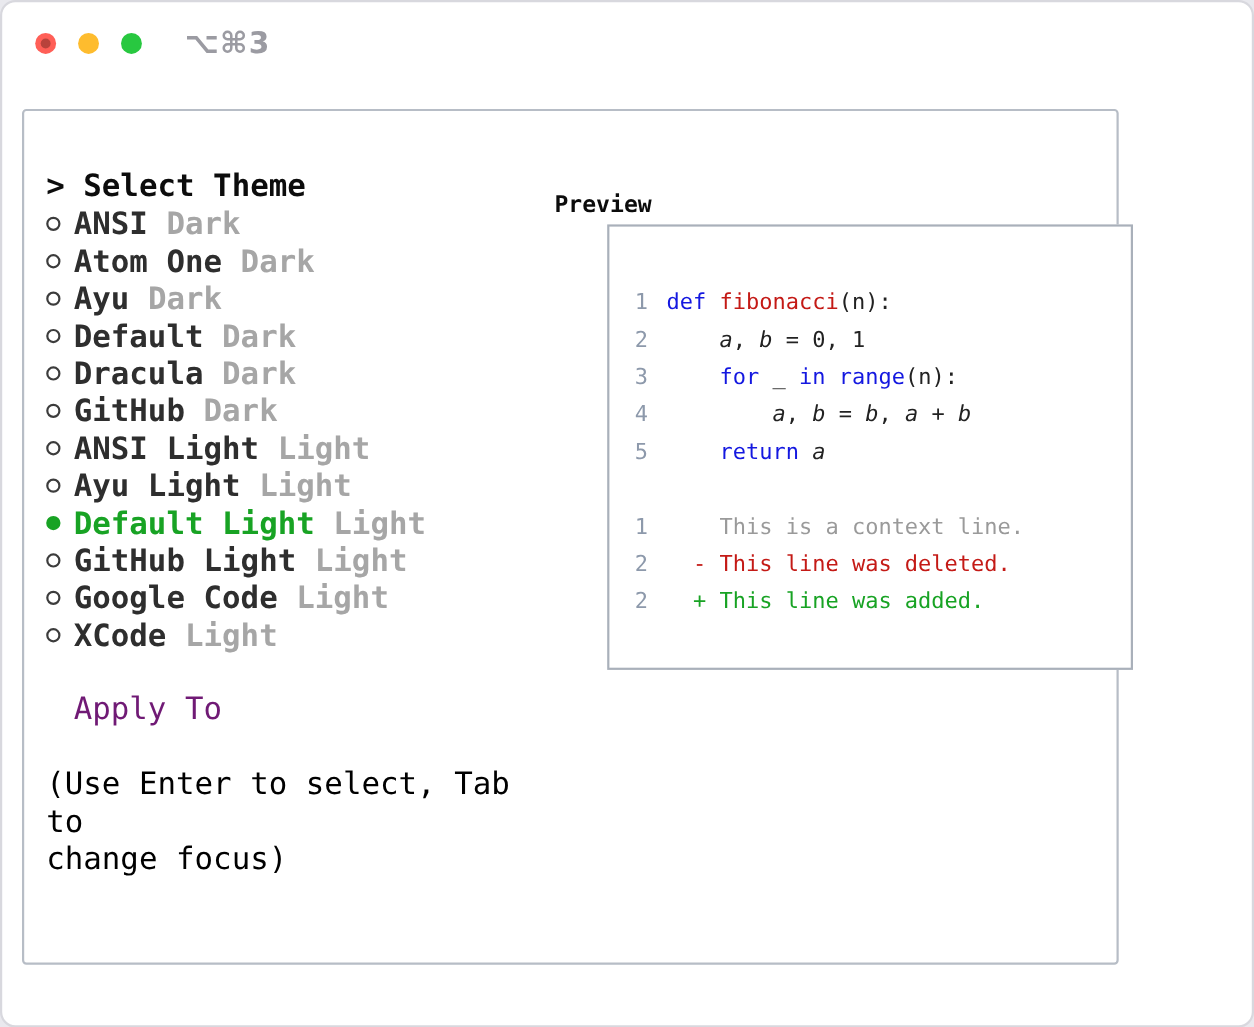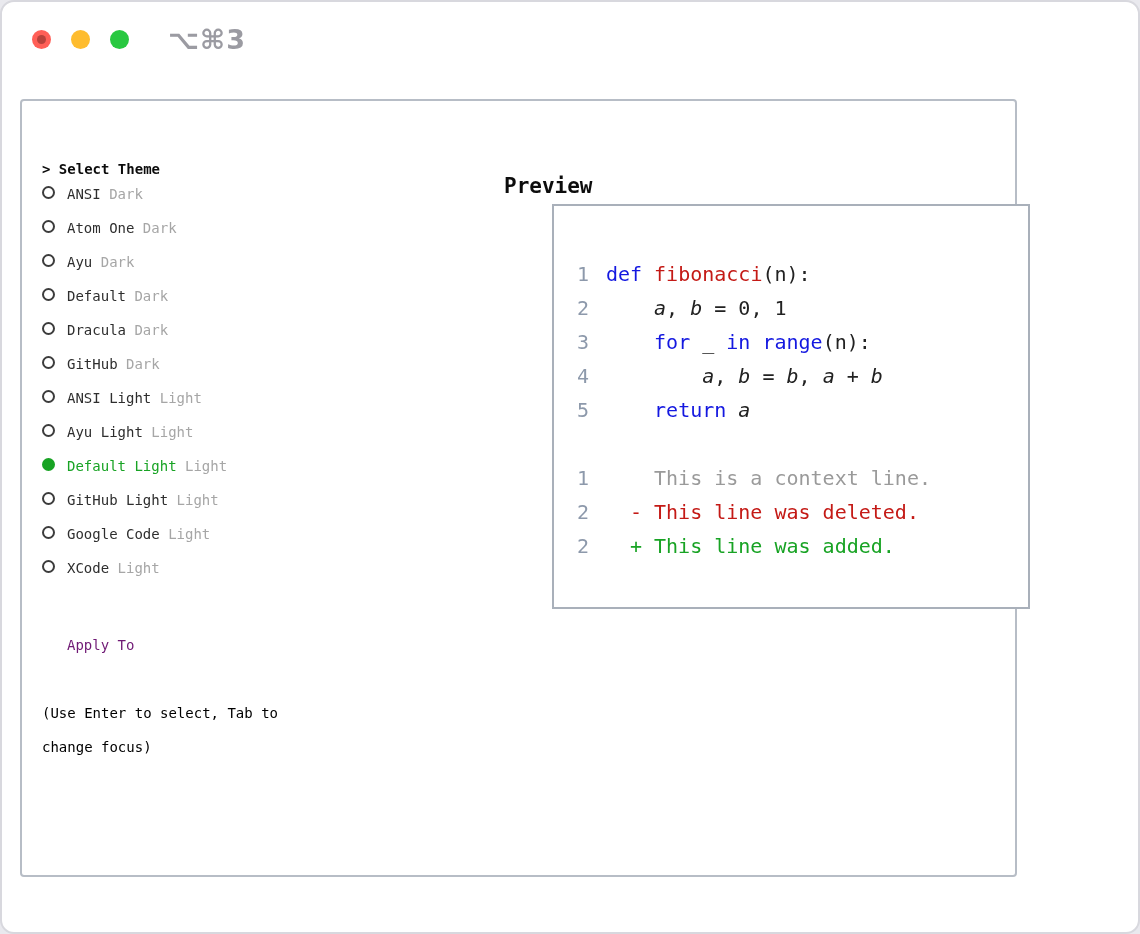--- a/index.html
+++ b/index.html
@@ -32,23 +32,23 @@
   
   .panel {
     position:absolute; left:18px; top:97px;
     width:997px; height:778px;
     border:2px solid #b7bdc6;
     border-radius:4px;
     box-sizing:border-box;
     background:#fff;
   }
   
-  .selector { position:absolute; left:20px; top:51px; font-size:14px; color:#2e2e2e; }
+  .selector { position:absolute; left:20px; top:51px; font-size:28px; color:#2e2e2e; }
   .heading { height:34px; line-height:34px; font-weight:bold; color:#0c0c0c; white-space:pre; }
-  .row { display:flex; height:34px; white-space:pre; }
+  .row { display:flex; align-items:center; height:34px; white-space:pre;font-weight:bold; }
   .marker {
     width:13px; height:13px; border-radius:50%;
     border:2px solid #3c3c3c; box-sizing:border-box;
     margin-right:12px; flex:none;
   }
   .row.selected .marker { border-color:var(--green); background:var(--green); }
   .name { color:#2e2e2e; }
   .row.selected .name { color:var(--green); }
   .variant { color:#a6a6a6; }
   .apply-heading {

